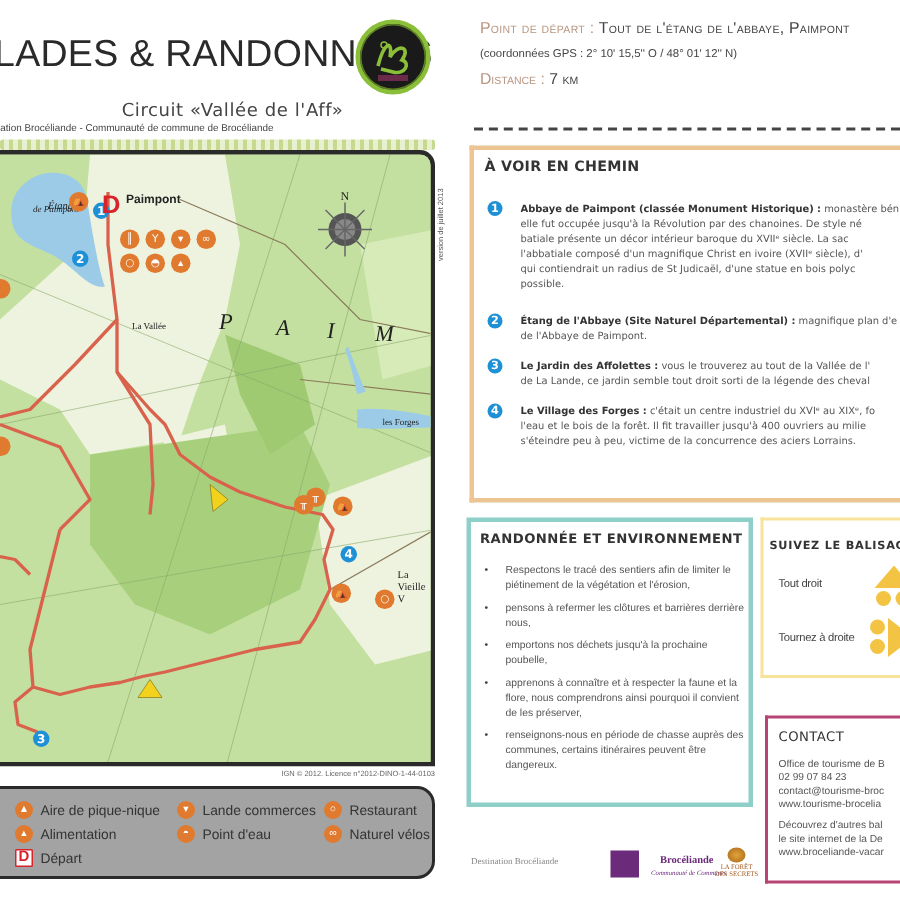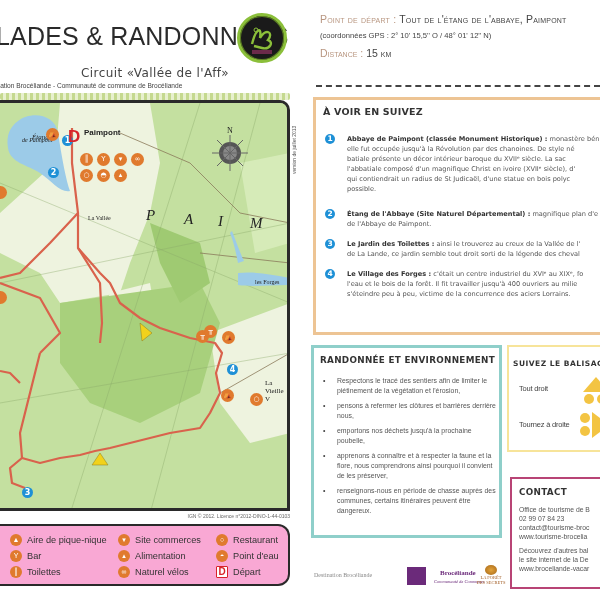--- a/index.html
+++ b/index.html
@@ -65,21 +65,21 @@
     color: #fff; font-size: 8px; font-weight: bold; line-height: 11px; text-align: center;
   }
   .start-d {
     position: absolute; left: 68px; top: 127px; font-family: "Liberation Sans", sans-serif;
     font-size: 17px; font-weight: bold; color: #d8232a;
   }
   .town { position: absolute; font-size: 8px; font-weight: bold; color: #222; font-family: "Liberation Sans", sans-serif; }
 
   
   .legend {
-    position: absolute; left: 0; top: 524px; width: 290px; height: 62px; background: #f9a8d4;
+    position: absolute; left: 0; top: 524px; width: 290px; height: 62px; background: #a3a3a3;
     border-top: 2px solid #2a2a2a; border-bottom: 2px solid #2a2a2a; border-right: 2px solid #2a2a2a;
     border-top-right-radius: 12px; border-bottom-right-radius: 12px;
   }
   .legend-grid { position: absolute; left: 10px; top: 7px; display: grid; grid-template-columns: 108px 98px 80px; row-gap: 2px; }
   .legend-item { display: flex; align-items: center; height: 14px; font-family: "Liberation Sans", sans-serif; font-size: 9.2px; color: #333; white-space: nowrap; }
   .legend-icon { width: 12px; height: 12px; border-radius: 50%; background: #e07a2e; margin-right: 5px; display: inline-block; flex: none; color: #fff; font-size: 7px; line-height: 12px; text-align: center; }
   .legend-icon.d { border-radius: 1px; background: #fff; border: 1px solid #d8232a; color: #d8232a; font-weight: bold; font-size: 10px; line-height: 10px; }
 
   
   .start-info { position: absolute; left: 320px; top: 13px; width: 290px; font-family: "Liberation Sans", sans-serif; }
@@ -118,21 +118,21 @@
   }
   .mark-title { position: absolute; left: 4px; top: 12px; font-family: "DejaVu Sans", sans-serif; font-weight: bold; font-size: 7.5px; color: #333; letter-spacing: 0.5px; white-space: nowrap; }
   .mark-row { position: absolute; left: 10px; font-family: "Liberation Sans", sans-serif; font-size: 7.5px; color: #444; white-space: nowrap; letter-spacing: -0.2px; }
   .mark-sym { position: absolute; }
 
   
   .contact-box {
     position: absolute; left: 510px; top: 477px; width: 95px; height: 112px;
     border: 2px solid #b84475; border-right: none; background: #fff;
   }
-  .contact-title { position: absolute; left: 7px; top: 8px; font-family: "DejaVu Sans", sans-serif; font-weight: bold; font-size: 8.8px; color: #333; letter-spacing: 0.3px; text-align: right; }
+  .contact-title { position: absolute; left: 7px; top: 8px; font-family: "DejaVu Sans", sans-serif; font-weight: normal; font-size: 8.8px; color: #333; letter-spacing: 0.3px; text-align: right; }
   .contact-lines { position: absolute; left: 7px; top: 26px; width: 90px; overflow: hidden; font-family: "Liberation Sans", sans-serif; font-size: 6.8px; line-height: 9px; color: #555; white-space: nowrap; }
   .contact-lines .gap { height: 5px; }
 
   
   .partners { position: absolute; left: 314px; top: 565px; width: 190px; height: 25px; }
   .partner-dest { position: absolute; left: 0; top: 7px; font-family: "Liberation Serif", serif; font-size: 6px; color: #888; white-space: nowrap; }
   .partner-broc { position: absolute; left: 93px; top: 2px; width: 66px; height: 20px; }
   .partner-broc .sq { position: absolute; left: 0; top: 0; width: 19px; height: 18px; background: #6b2a7a; }
   .partner-broc .name { position: absolute; left: 21px; top: 2px; font-family: "Liberation Serif", serif; font-size: 7px; font-weight: bold; color: #6b2a7a; white-space: nowrap; padding-left: 12px; }
   .partner-broc .tag { position: absolute; left: 27px; top: 12px; font-family: "Liberation Serif", serif; font-style: italic; font-size: 4.5px; color: #6b2a7a; white-space: nowrap; }
@@ -252,68 +252,60 @@
 <div class="copyright">IGN © 2012. Licence n°2012-DINO-1-44-0103</div>
 
 <div class="legend">
   <div class="legend-grid">
     <div class="legend-item">
       <span class="legend-icon">▲</span>
       <span>Aire de pique-nique</span>
     </div>
     <div class="legend-item">
       <span class="legend-icon">▾</span>
-      <span>Site commerces</span>
+      <span>Lande commerces</span>
     </div>
     <div class="legend-item">
       <span class="legend-icon">○</span>
       <span>Restaurant</span>
     </div>
     <div class="legend-item">
-      <span class="legend-icon">Y</span>
-      <span>Bar</span>
-    </div>
-    <div class="legend-item">
       <span class="legend-icon">▴</span>
       <span>Alimentation</span>
     </div>
     <div class="legend-item">
       <span class="legend-icon">◓</span>
       <span>Point d'eau</span>
-    </div>
-    <div class="legend-item">
-      <span class="legend-icon">║</span>
-      <span>Toilettes</span>
     </div>
     <div class="legend-item">
       <span class="legend-icon">∞</span>
       <span>Naturel vélos</span>
     </div>
     <div class="legend-item">
       <span class="legend-icon d">D</span>
       <span>Départ</span>
     </div>
   </div>
 </div>
 
 <div class="start-info">
   <div class="start-line">
     <span class="lbl">Point de départ :</span>
     <span>Tout de l'étang de l'abbaye, Paimpont</span>
   </div>
   <div class="gps">(coordonnées GPS : 2° 10' 15,5'' O / 48° 01' 12'' N)</div>
   <div class="distance">
     <span class="lbl">Distance :</span>
-    <span>15 km</span>
+    <span>7 km</span>
   </div>
 </div>
 <div class="dash-sep"></div>
 
 <div class="see-box">
-  <div class="see-title">À VOIR EN SUIVEZ</div>
+  <div class="see-title">À VOIR EN CHEMIN</div>
 
   <div class="see-item" style="top:34px;height:60px;">
     <span class="see-num">1</span>
     <div class="see-text">
       <div><b>Abbaye de Paimpont (classée Monument Historique) :</b><span> monastère bén</span></div>
       <div>elle fut occupée jusqu'à la Révolution par des chanoines. De style né</div>
       <div>batiale présente un décor intérieur baroque du XVIIᵉ siècle. La sac</div>
       <div>l'abbatiale composé d'un magnifique Christ en ivoire (XVIIᵉ siècle), d'</div>
       <div>qui contiendrait un radius de St Judicaël, d'une statue en bois polyc</div>
       <div>possible.</div>
@@ -324,21 +316,21 @@
     <span class="see-num">2</span>
     <div class="see-text">
       <div><b>Étang de l'Abbaye (Site Naturel Départemental) :</b><span> magnifique plan d'e</span></div>
       <div>de l'Abbaye de Paimpont.</div>
     </div>
   </div>
 
   <div class="see-item" style="top:139px;height:22px;">
     <span class="see-num">3</span>
     <div class="see-text">
-      <div><b>Le Jardin des Toilettes :</b><span> ainsi le trouverez au creux de la Vallée de l'</span></div>
+      <div><b>Le Jardin des Affolettes :</b><span> vous le trouverez au tout de la Vallée de l'</span></div>
       <div>de La Lande, ce jardin semble tout droit sorti de la légende des cheval</div>
     </div>
   </div>
 
   <div class="see-item" style="top:169px;height:32px;">
     <span class="see-num">4</span>
     <div class="see-text">
       <div><b>Le Village des Forges :</b><span> c'était un centre industriel du XVIᵉ au XIXᵉ, fo</span></div>
       <div>l'eau et le bois de la forêt. Il fit travailler jusqu'à 400 ouvriers au milie</div>
       <div>s'éteindre peu à peu, victime de la concurrence des aciers Lorrains.</div>

